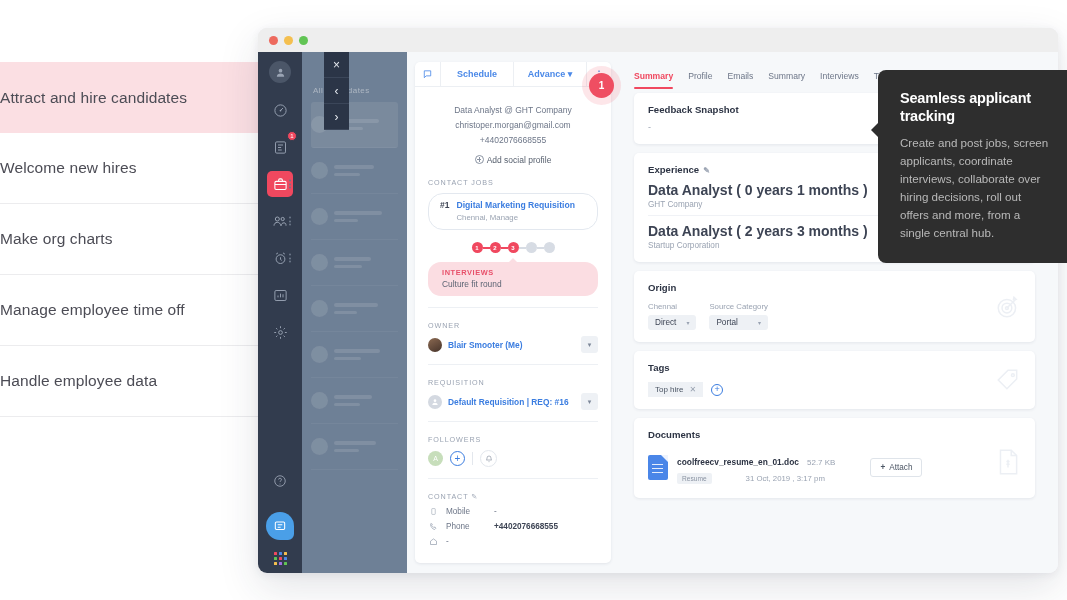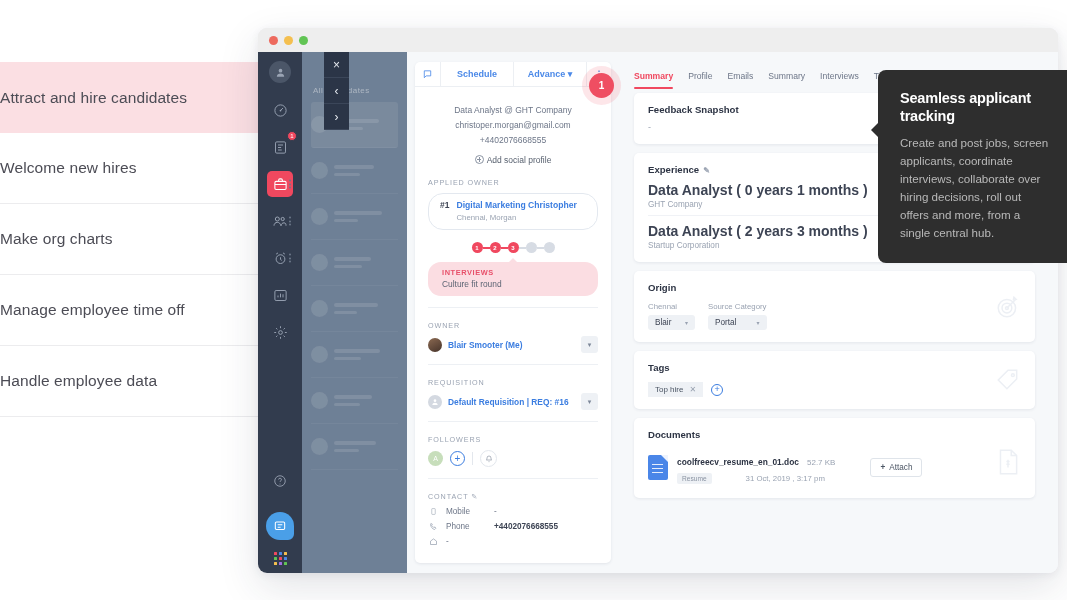--- a/index.html
+++ b/index.html
@@ -441,26 +441,26 @@
             <div class="ct-cell">Advance ▾</div>
             <div class="ct-cell">⋮</div>
           </div>
 
           <div class="cand-scroll">
             <div class="cand-sub">Data Analyst @ GHT Company</div>
             <div class="cand-sub" style="margin-top:1px">christoper.morgan@gmail.com</div>
             <div class="cand-sub" style="margin-top:1px">+4402076668555</div>
             <div class="add-social"><span class="pl"></span><span>Add social profile</span></div>
 
-            <div class="sec-label">APPLIED OWNER</div>
+            <div class="sec-label">CONTACT JOBS</div>
             <div class="job-box">
               <div class="job-num">#1</div>
               <div>
-                <div class="job-title">Digital Marketing Christopher</div>
-                <div class="job-loc">Chennai, Morgan</div>
+                <div class="job-title">Digital Marketing Requisition</div>
+                <div class="job-loc">Chennai, Manage</div>
               </div>
             </div>
 
             <div class="stepper">
               <span class="st on">1</span>
               <span class="st-line on"></span>
               <span class="st on">2</span>
               <span class="st-line on"></span>
               <span class="st on">3</span>
               <span class="st-line"></span>
@@ -582,21 +582,21 @@
                     <circle cx="11" cy="13" r="8"></circle>
                     <circle cx="11" cy="13" r="4.5"></circle>
                     <circle cx="11" cy="13" r="1.3"></circle>
                     <path d="M11 13l8-8M17 5l.5-2 2 2 -2 .5z"></path>
                   </svg>
               </span>
               <div class="origin-fields">
                 <div>
                   <div class="of-lbl">Chennai</div>
                   <div class="of-sel">
-                      <span>Blair</span>
+                      <span>Direct</span>
                       <i>▾</i>
                     </div>
                 </div>
                 <div>
                   <div class="of-lbl">Source Category</div>
                   <div class="of-sel">
                       <span>Portal</span>
                       <i>▾</i>
                     </div>
                 </div>

